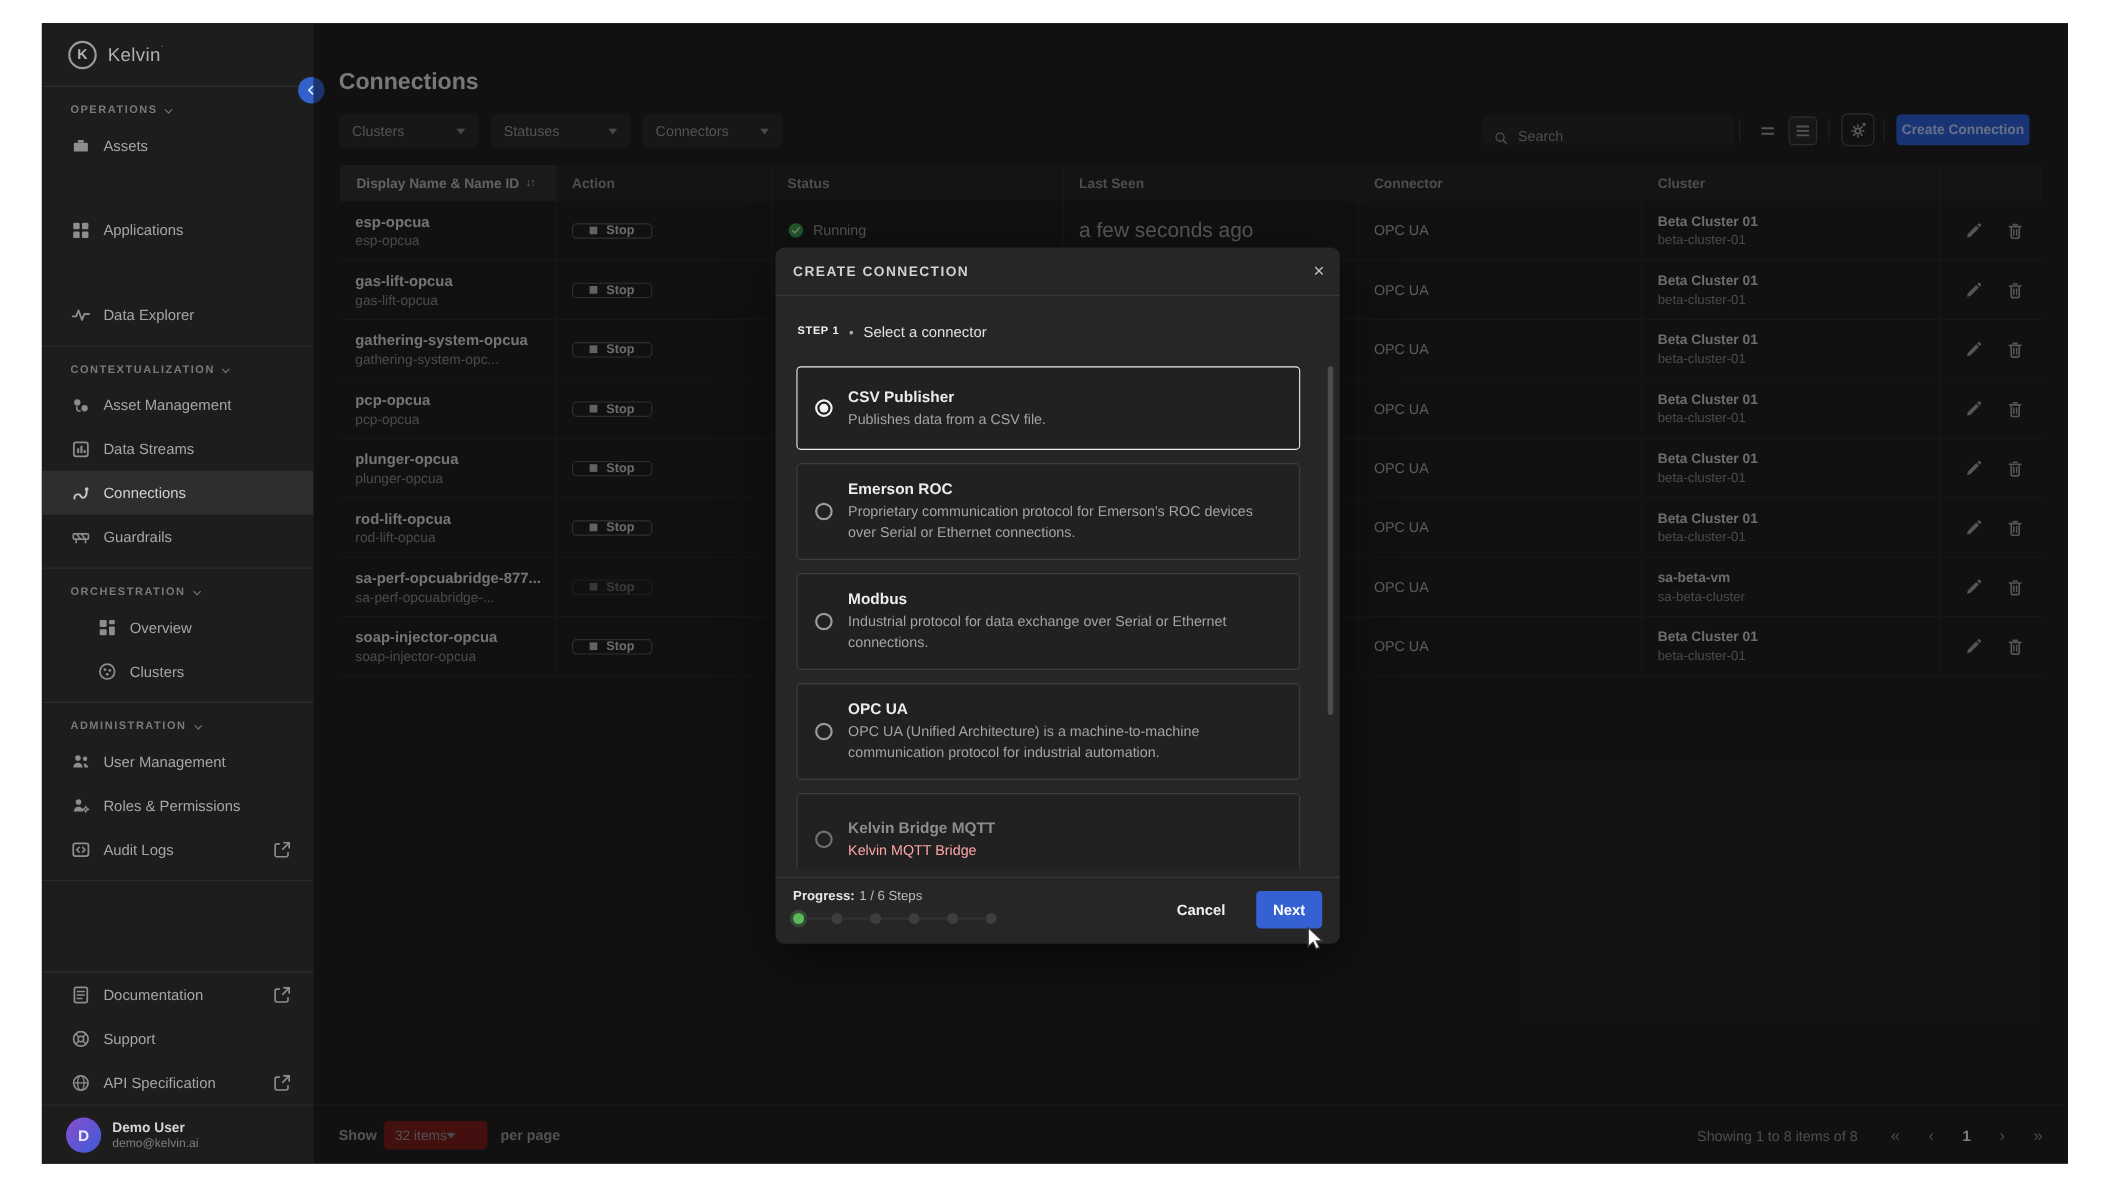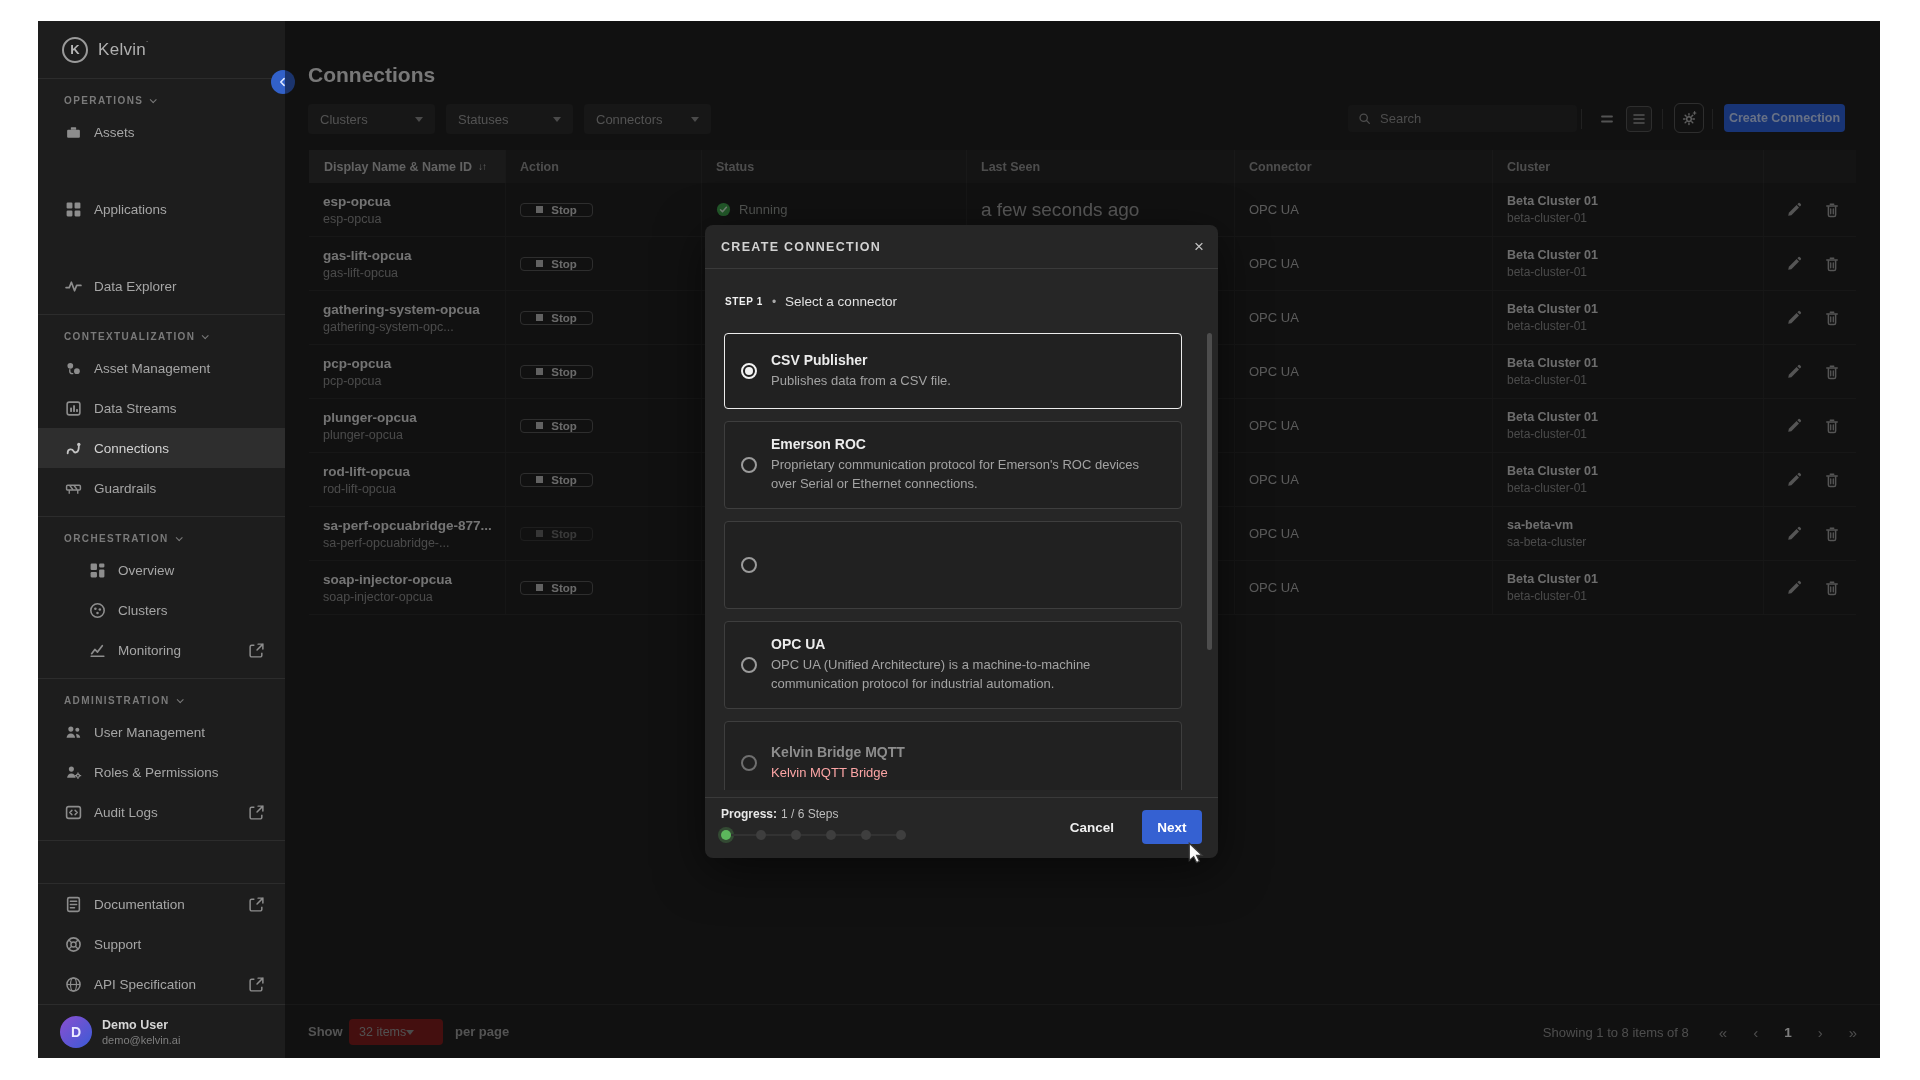--- a/index.html
+++ b/index.html
@@ -32,21 +32,21 @@
   .user-name{color:#d6d6d6;font-size:12.5px;font-weight:bold;}
   .user-email{color:#7f7f7f;font-size:11px;margin-top:2px;}
 
   
   .main{flex:1;position:relative;}
   .collapse-btn{position:absolute;left:233px;top:49px;width:24px;height:24px;border-radius:50%;background:#3261c9;z-index:5;display:flex;align-items:center;justify-content:center;color:#dfe8ff;cursor:pointer;}
   .page-title{position:absolute;left:23px;top:42px;font-size:21px;font-weight:bold;color:#dedede;}
   .filters{position:absolute;left:23px;top:83px;display:flex;gap:11px;}
   .filter-chip{width:127px;height:30px;background:#2b2b2b;border-radius:4px;display:flex;align-items:center;justify-content:space-between;padding:0 12px;color:#989898;font-size:13px;cursor:pointer;}
   .caret{width:0;height:0;border-left:4.5px solid transparent;border-right:4.5px solid transparent;border-top:5px solid #8a8a8a;}
-  .search-box{position:absolute;left:1063px;top:84px;width:229px;height:27px;background:#272727;border-radius:4px;display:flex;align-items:center;padding-left:10px;gap:7px;}
+  .search-box{position:absolute;left:1063px;top:84px;width:229px;height:27px;background:#272727;border-radius:4px;display:flex;align-items:flex-end;padding-left:10px;gap:7px;}
   .search-box .icon{color:#8d8d8d;width:13px;height:13px;}
   .search-box .icon svg{width:13px;height:13px;}
   .search-box input{background:transparent;border:none;outline:none;color:#c9c9c9;font-size:13px;width:180px;font-family:"Liberation Sans",sans-serif;}
   .search-box input::placeholder{color:#8d8d8d;}
   .vdiv{position:absolute;width:1px;height:20px;background:#3d3d3d;top:88px;}
   .view-btn{position:absolute;top:85px;width:26px;height:26px;border-radius:4px;display:flex;align-items:center;justify-content:center;color:#9a9a9a;cursor:pointer;}
   .view-btn svg{width:16px;height:16px;}
   .view-btn.selected{border:1px solid #565656;background:#2b2b2b;}
   .gear-btn{position:absolute;left:1389px;top:82px;width:30px;height:30px;border:1px solid #565656;border-radius:6px;display:flex;align-items:center;justify-content:center;color:#b0b0b0;cursor:pointer;}
   .gear-btn svg{width:17px;height:17px;}
@@ -244,35 +244,20 @@
     <span class="icon">
                 <svg viewBox="0 0 16 16">
                   <circle cx="8" cy="8" r="6.3" fill="none" stroke="currentColor" stroke-width="1.5"></circle>
                   <circle cx="6" cy="6.3" r="1.2"></circle>
                   <circle cx="10.2" cy="7" r="1.2"></circle>
                   <circle cx="8" cy="10.4" r="1.2"></circle>
                 </svg>
               </span>
     <span class="nav-label">Clusters</span>
   </div>
-            <div class="nav-item">
-    <span class="icon">
-                <svg viewBox="0 0 16 16">
-                  <path d="M2 13.5h12" fill="none" stroke="currentColor" stroke-width="1.4" stroke-linecap="round"></path>
-                  <path d="M2.5 11l3-4 2.5 2.5 4.5-6" fill="none" stroke="currentColor" stroke-width="1.6" stroke-linecap="round" stroke-linejoin="round"></path>
-                </svg>
-              </span>
-    <span class="nav-label">Monitoring</span>
-  <span class="icon ext-icon">
-                <svg viewBox="0 0 16 16">
-                  <path d="M6 3H3.5A1.5 1.5 0 0 0 2 4.5v8A1.5 1.5 0 0 0 3.5 14h8a1.5 1.5 0 0 0 1.5-1.5V10" fill="none" stroke="currentColor" stroke-width="1.4"></path>
-                  <path d="M9.5 2H14v4.5M14 2L8.5 7.5" fill="none" stroke="currentColor" stroke-width="1.4" stroke-linecap="round"></path>
-                </svg>
-              </span>
-            </div>
           </div>
     <div class="side-divider"></div>
   </div>
         <div style="display:flex;flex-direction:column;">
     <div class="section-label">
       <span>ADMINISTRATION</span>
       <span class="chev"></span>
     </div>
     <div style="display:flex;flex-direction:column;">
             <div class="nav-item">
@@ -822,20 +807,24 @@
   </div>
       <div class="option-card">
     <span class="radio"></span>
     <div class="option-text">
       <div class="option-title">Emerson ROC</div>
       <div class="option-desc">Proprietary communication protocol for Emerson's ROC devices over Serial or Ethernet connections.</div>
     </div>
   </div>
       <div class="option-card">
     <span class="radio"></span>
+    <div class="option-text">
+      <div class="option-title">Modbus</div>
+      <div class="option-desc">Industrial protocol for data exchange over Serial or Ethernet connections.</div>
+    </div>
   </div>
       <div class="option-card">
     <span class="radio"></span>
     <div class="option-text">
       <div class="option-title">OPC UA</div>
       <div class="option-desc">OPC UA (Unified Architecture) is a machine-to-machine communication protocol for industrial automation.</div>
     </div>
   </div>
       <div class="option-card dimmed">
     <span class="radio"></span>

